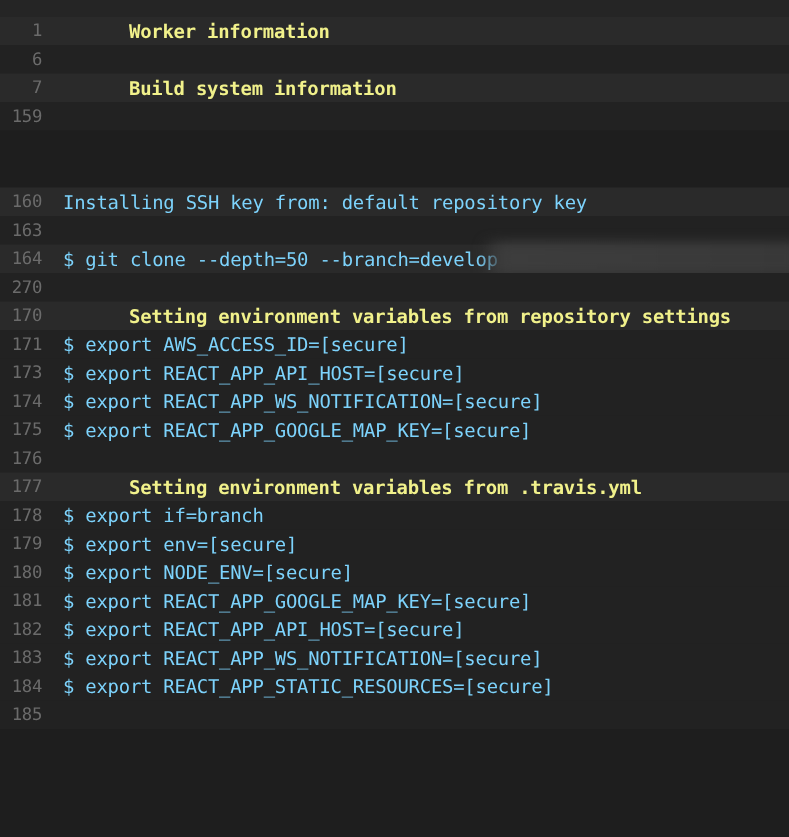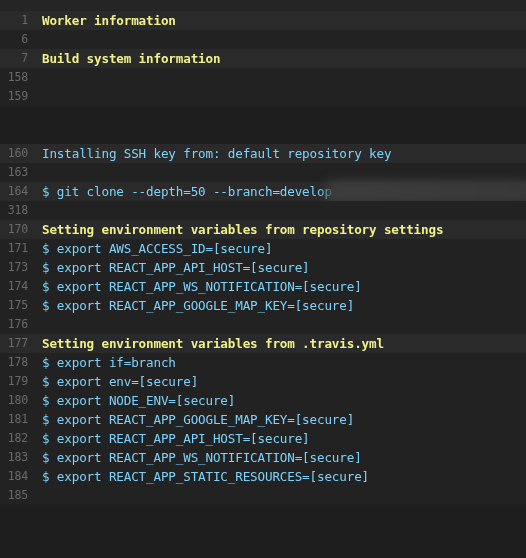--- a/index.html
+++ b/index.html
@@ -65,20 +65,21 @@
     color: #7dd3fc;
     font-size: 12.6px;
     letter-spacing: -0.15px;
     overflow: hidden;
     text-overflow: clip;
   }
 
   .content.fold {
     color: #f1f18b;
     font-weight: bold;
+    margin-left: 44px;
   }
 
   
   .log-gap {
     background: #1e1e1e;
   }
 
   
   .redaction {
     position: absolute;
@@ -96,28 +97,27 @@
 </style>
 </head>
 <body>
 
 <div id="log">
   <div class="log-top-strip"></div>
   <div id="log-body">
       <div class="log-line alt"><span class="ln">1</span><span class="content fold">Worker information</span></div>
       <div class="log-line"><span class="ln">6</span><span class="content"></span></div>
       <div class="log-line alt"><span class="ln">7</span><span class="content fold">Build system information</span></div>
-      <div class="log-line"><span class="ln">158</span><span class="content"></span></div>
       <div class="log-line"><span class="ln">159</span><span class="content"></span></div>
       <div class="log-line dark log-gap"><span class="ln"></span><span class="content"></span></div>
       <div class="log-line dark log-gap"><span class="ln"></span><span class="content"></span></div>
       <div class="log-line alt"><span class="ln">160</span><span class="content">Installing SSH key from: default repository key</span></div>
       <div class="log-line"><span class="ln">163</span><span class="content"></span></div>
       <div class="log-line alt"><span class="ln">164</span><span class="content">$ git clone --depth=50 --branch=develop</span><div class="redaction" style="left: 322px; right: -6px;"></div></div>
-      <div class="log-line"><span class="ln">318</span><span class="content"></span></div>
+      <div class="log-line"><span class="ln">270</span><span class="content"></span></div>
       <div class="log-line alt"><span class="ln">170</span><span class="content fold">Setting environment variables from repository settings</span></div>
       <div class="log-line"><span class="ln">171</span><span class="content">$ export AWS_ACCESS_ID=[secure]</span></div>
       <div class="log-line"><span class="ln">173</span><span class="content">$ export REACT_APP_API_HOST=[secure]</span></div>
       <div class="log-line"><span class="ln">174</span><span class="content">$ export REACT_APP_WS_NOTIFICATION=[secure]</span></div>
       <div class="log-line"><span class="ln">175</span><span class="content">$ export REACT_APP_GOOGLE_MAP_KEY=[secure]</span></div>
       <div class="log-line"><span class="ln">176</span><span class="content"></span></div>
       <div class="log-line alt"><span class="ln">177</span><span class="content fold">Setting environment variables from .travis.yml</span></div>
       <div class="log-line"><span class="ln">178</span><span class="content">$ export if=branch</span></div>
       <div class="log-line"><span class="ln">179</span><span class="content">$ export env=[secure]</span></div>
       <div class="log-line"><span class="ln">180</span><span class="content">$ export NODE_ENV=[secure]</span></div>

